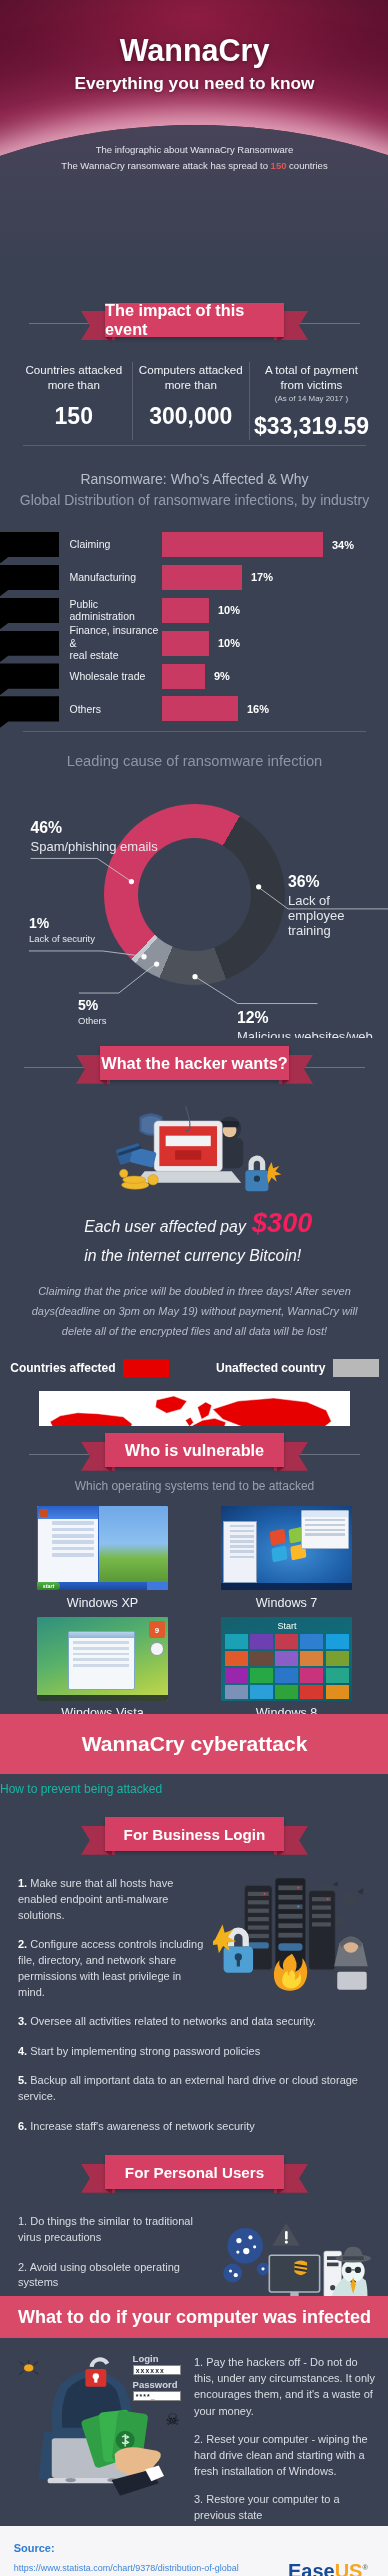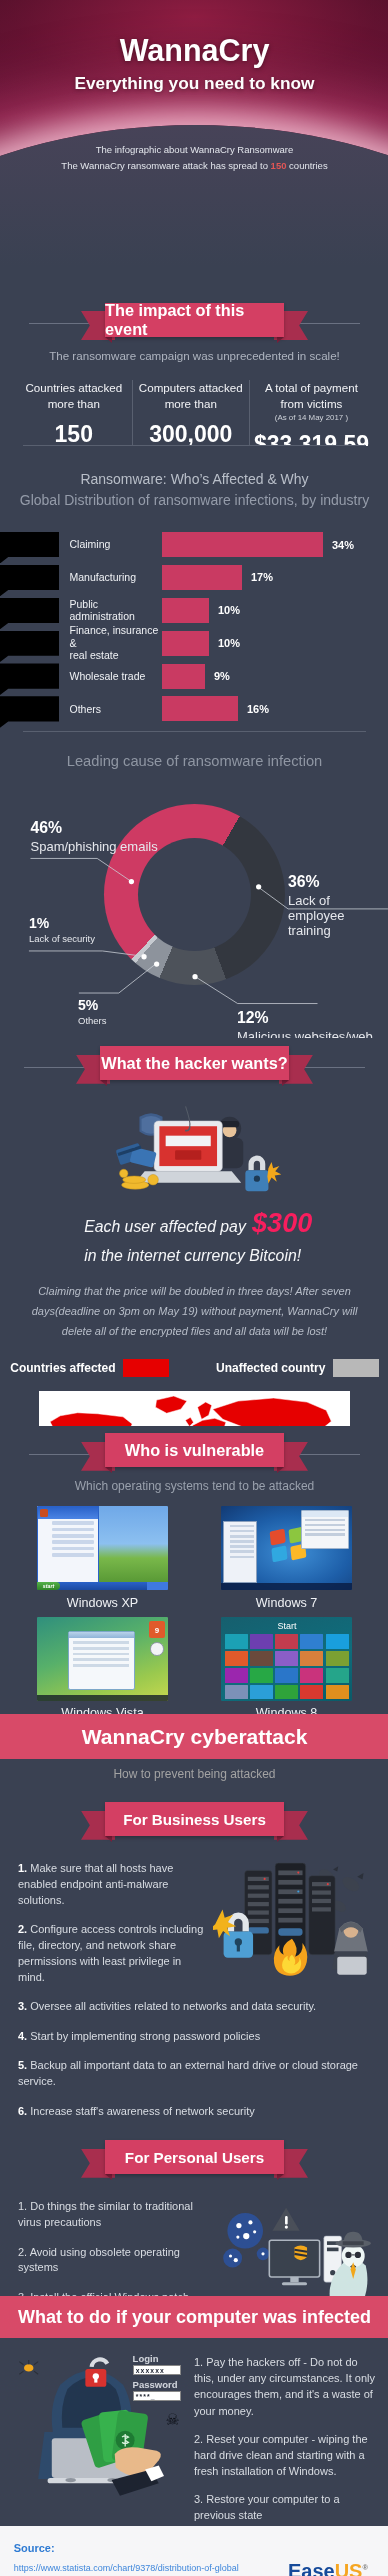--- a/index.html
+++ b/index.html
@@ -140,22 +140,22 @@
   .vista-clock{position:absolute;right:4.2px;top:25px;width:13.7px;height:13.7px;border-radius:50%;background:#f2f4f7;border:1.6px solid #8b94a3;}
   .vista-task{position:absolute;left:0;right:0;bottom:0;height:6.3px;background:rgba(20,30,40,.8);}
   
   .shot.w8{background:linear-gradient(160deg,#165f6e 0%,#0f6d7c 60%,#0a5a68 100%);padding:3.2px 4.2px;}
   .w8-start{color:#fff;font-size:9px;margin:1.1px 0 3.2px 1.1px;}
   .w8-tiles{display:grid;grid-template-columns:repeat(5,23px);grid-auto-rows:14.7px;gap:2.1px;}
   .w8-tiles div{border-radius:0.5px;}
 
   
   .prevention{height:582px;}
-  .prev-banner{height:45px;font-size:21px;display:flex;align-items:center;justify-content:center;}
-  .prev-sub{text-align:center;font-size:12px;color:#a3a3a3;margin-top:8.4px;}
+  .prev-banner{height:60px;font-size:21px;display:flex;align-items:center;justify-content:center;}
+  .prev-sub{font-size:12px;color:#14b8a6;margin-top:8.4px;}
   .group-ribbon{margin-top:21px;}
   .group-body{margin:18px 18px 0 18px;font-size:11px;line-height:15.8px;color:#d9dde3;}
   .group-body .illo{float:right;margin:0 0 5.3px 7.4px;}
   .group-body p{margin-bottom:13.7px;clear:none;}
   .group-body b{color:#fff;}
 
   
   .infected{height:230px;}
   .inf-banner{height:42px;font-size:18px;display:flex;align-items:center;justify-content:center;}
   .inf-row{display:flex;margin:9.5px 12.6px 0 12.6px;}
@@ -199,21 +199,20 @@
     <div class="line"></div>
     <div class="ribbon">
       <div class="tail l"></div>
       <div class="tail r"></div>
       <div class="fold l"></div>
         <div class="fold r"></div>
       <div class="band">The impact of this event</div>
     </div>
     <div class="line"></div>
   </div>
-  <div class="impact-caption">The ransomware campaign was unprecedented in scale!</div>
   <div class="stats">
     <div class="stat">
       <div class="stat-label"><span>Countries attacked</span><br><span>more than</span></div>
       <div class="stat-value">150</div>
     </div>
     <div class="stat">
       <div class="stat-label"><span>Computers attacked</span><br><span>more than</span></div>
       <div class="stat-value">300,000</div>
     </div>
     <div class="stat">
@@ -524,21 +523,21 @@
 <section class="sec prevention">
   <div class="banner prev-banner">WannaCry cyberattack</div>
   <div class="prev-sub">How to prevent being attacked</div>
 
   <div class="ribbon-row group-ribbon">
     <div class="ribbon">
       <div class="tail l"></div>
       <div class="tail r"></div>
       <div class="fold l"></div>
         <div class="fold r"></div>
-      <div class="band" style="font-size:15.2px;">For Business Users</div>
+      <div class="band" style="font-size:15.2px;">For Business Login</div>
     </div>
   </div>
   <div class="group-body">
     <div class="illo">
       <svg width="158" height="121" viewBox="0 0 300 230">
         <g>
           <ellipse cx="216" cy="28" rx="16" ry="10" fill="#3c424e" transform="rotate(35 216 28)"></ellipse>
           <path d="M228 16 l10 -6 -2 10 z" fill="#2b303a"></path>
           <ellipse cx="262" cy="44" rx="18" ry="11" fill="#3c424e" transform="rotate(35 262 44)"></ellipse>
           <path d="M274 30 l12 -7 -2 12 z" fill="#2b303a"></path>

